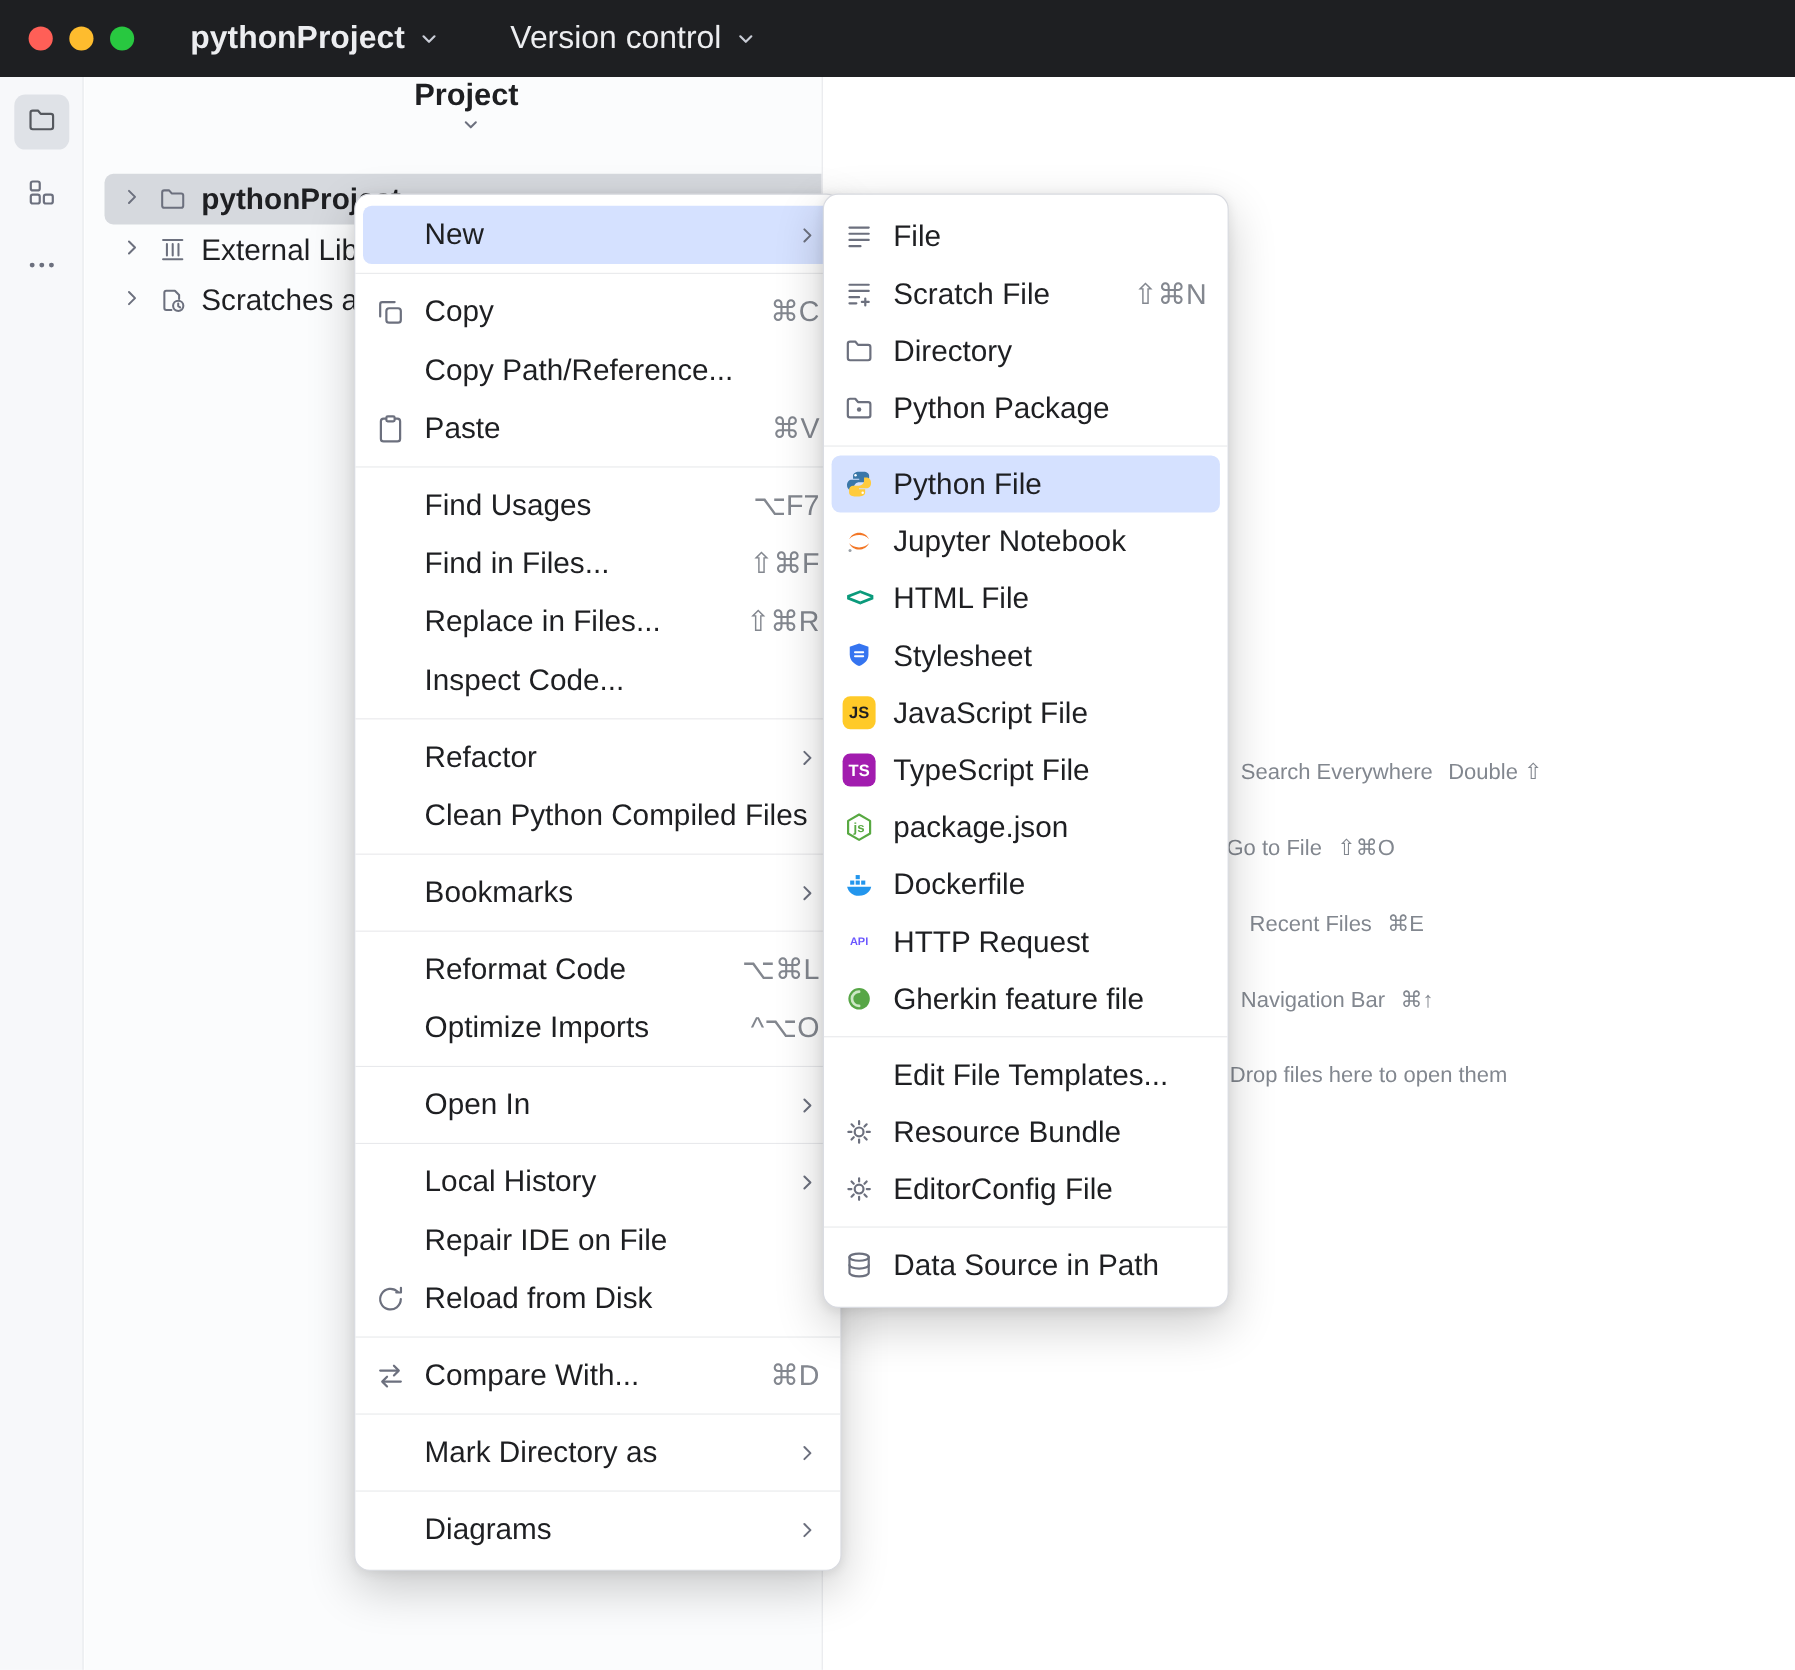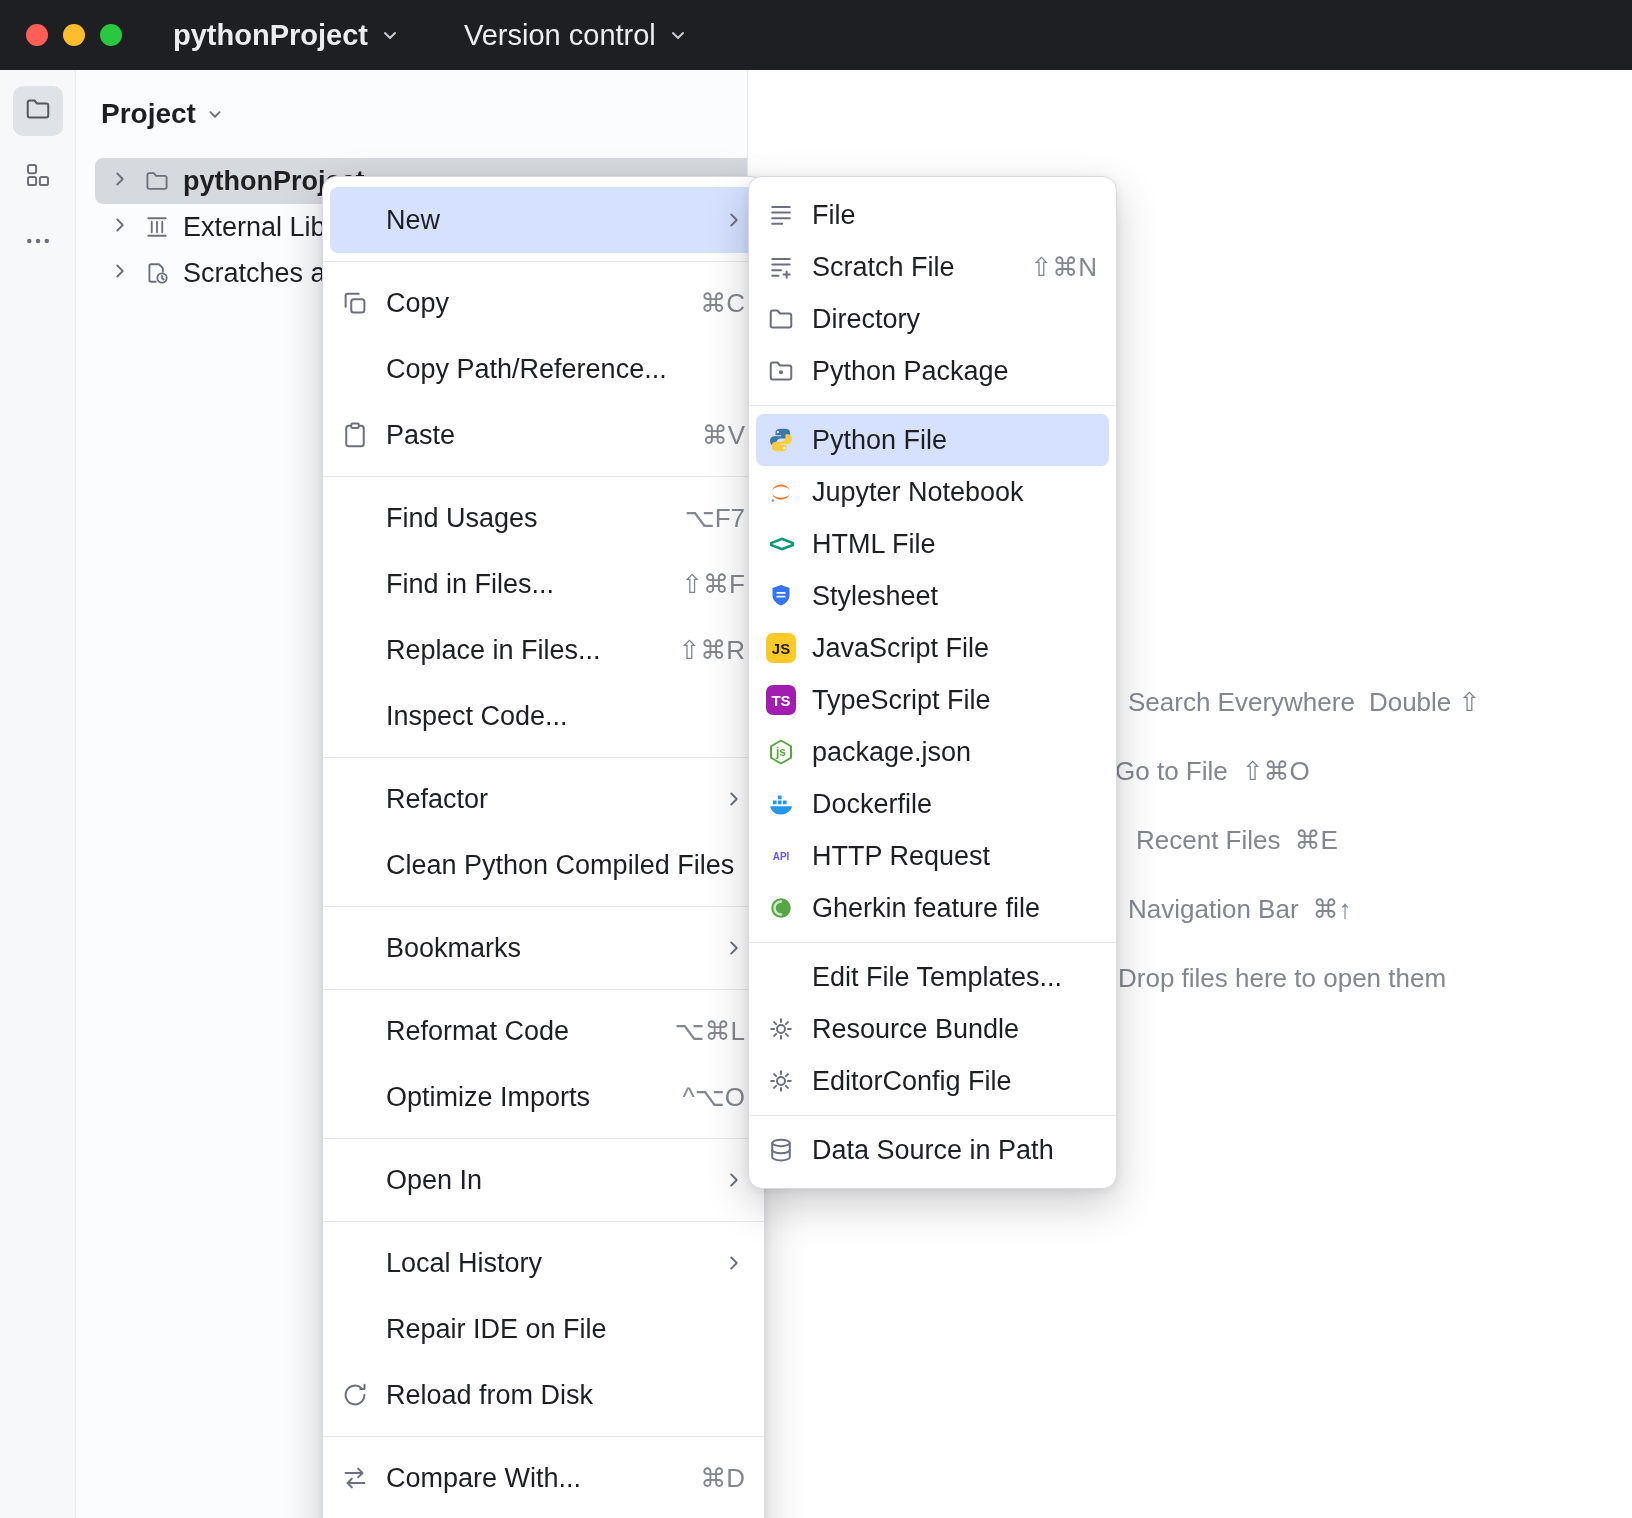--- a/index.html
+++ b/index.html
@@ -33,47 +33,47 @@
   }
   .ts-btn.active { background:#DFE2E7; }
 
   
   .project-panel {
     position:absolute; top:70px; left:77px; width:671px; height:1448px;
     background:#FBFCFD; border-right:1px solid #E6E8EB; overflow:hidden;
   }
   .pp-header {
     height:88px; display:flex; align-items:center; padding-left:24px;
-    font-size:28px; font-weight:700; color:#1E1F22;
+    font-size:28px; font-weight:700; color:#1E1F22;flex-direction:column;
   }
   .pp-header .tb-chev { margin-left:8px; }
   .tree-row {
     height:46px; display:flex; align-items:center; padding-left:32px;
     font-size:27px; color:#1E1F22; white-space:nowrap;
   }
   .tree-row.selected { background:#D6D9DE; margin-left:18px; border-radius:8px 0 0 8px; padding-left:14px; }
   .tree-row .t-ic { margin-left:12px; display:flex; }
   .tree-row .t-label { margin-left:12px; }
   .tree-row .t-label.bold { font-weight:700; }
 
   
-  .editor-hints { position:absolute; top:668px; left:1115px; color:#82878F; font-size:26px; }
+  .editor-hints { position:absolute; top:668px; left:1115px; color:#82878F; font-size:20px; }
   .hint-line { line-height:69px; white-space:nowrap; }
   .hint-sc { margin-left:14px; }
 
   
   .menu {
     position:absolute; background:#FFFFFF; border:1px solid #D8DAE0; border-radius:14px;
     box-shadow:0 16px 44px rgba(0,0,0,0.20), 0 2px 10px rgba(0,0,0,0.08);
     padding:10px 7px;
   }
   #menu1 { left:322px; top:176px; width:443px; z-index:10; }
   #menu2 { left:748px; top:176px; width:369px; z-index:11; padding:12px 7px; }
   .item {
-    height:66px; display:flex; align-items:center; padding:0 12px 0 8px;
+    height:53px; display:flex; align-items:center; padding:0 12px 0 8px;
     border-radius:8px; font-size:27px; color:#1E1F22; white-space:nowrap; cursor:default;
   }
   #menu2 .item { height:52px; }
   .item.sel { background:#D5E1FF; }
   .icon {
     width:34px; height:34px; flex:0 0 34px; margin-right:14px;
     display:flex; align-items:center; justify-content:center; position:relative;
   }
   .sc { margin-left:auto; color:#83878F; font-size:26px; padding-left:26px; }
   .chev { margin-left:auto; display:flex; }

